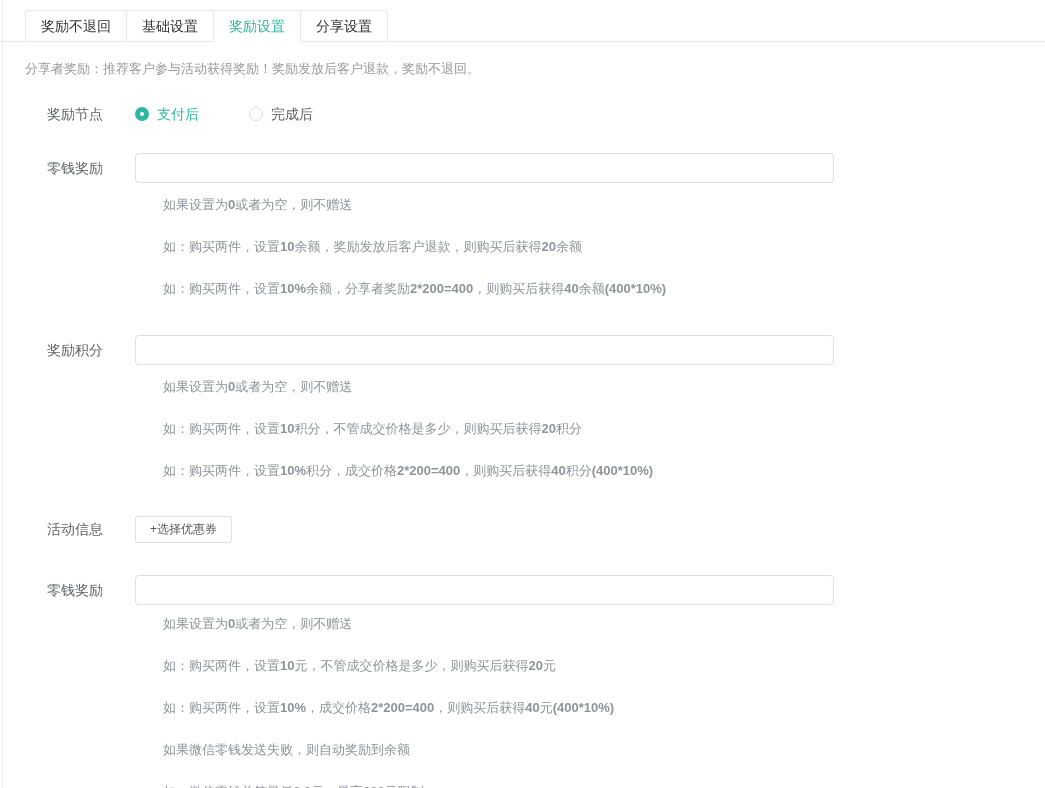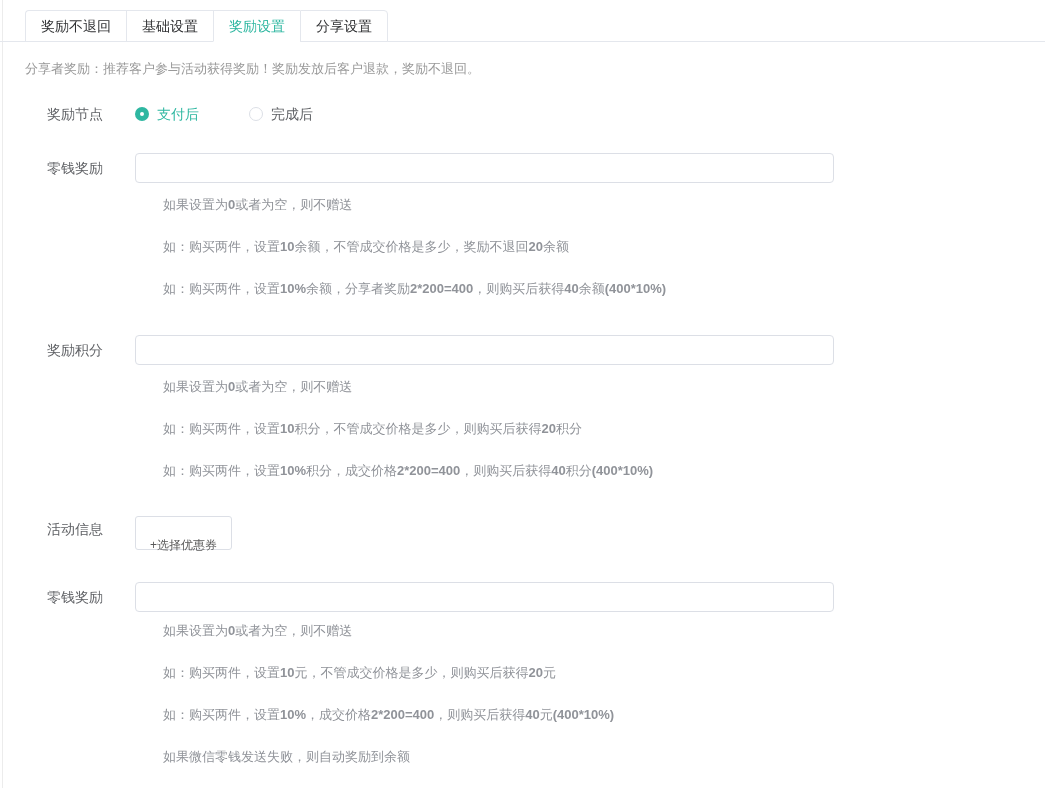--- a/index.html
+++ b/index.html
@@ -61,21 +61,21 @@
     padding:0 10px;font-size:14px;color:var(--text-dark);outline:none;
     font-family:"Liberation Sans","DejaVu Sans",sans-serif;
   }
   .row-balance{margin-top:30px;}
   .row-points{margin-top:39px;}
   .row-coupon{margin-top:38px;}
   .row-coupon .flabel{line-height:27px;}
   .row-change{margin-top:32px;}
 
   .coupon-btn{
-    box-sizing:border-box;height:27px;padding:16px 14px;
+    box-sizing:border-box;height:27px;padding:0 14px;
     border:1px solid var(--input-border);border-radius:3px;background:#fff;
     font-size:12px;color:#595959;cursor:pointer;line-height:25px;
     font-family:"Liberation Sans","DejaVu Sans",sans-serif;
   }
 
   .hints{margin-left:163px;}
   .hint{font-size:13px;line-height:14px;color:var(--text-hint);margin-top:28px;white-space:nowrap;}
   .hints .hint:first-child{margin-top:15px;}
   .hints.hints-change .hint:first-child{margin-top:12px;}
   .hint .b{font-weight:bold;}
@@ -109,21 +109,21 @@
     </div>
   </div>
 </div>
 
 <div class="row input-row row-balance">
   <div class="flabel">零钱奖励</div>
   <input class="text-input" type="text" value="" style="">
 </div>
 <div class="hints">
   <div class="hint"><span>如果设置为</span><span class="b">0</span><span>或者为空，则不赠送</span></div>
-  <div class="hint"><span>如：购买两件，设置</span><span class="b">10</span><span>余额，不管成交价格是多少，奖励不退回</span><span class="b">20</span><span>余额</span></div>
+  <div class="hint"><span>如：购买两件，设置</span><span class="b">10</span><span>余额，奖励发放后客户退款，则购买后获得</span><span class="b">20</span><span>余额</span></div>
   <div class="hint"><span>如：购买两件，设置</span><span class="b">10%</span><span>余额，分享者奖励</span><span class="b">2*200=400</span><span>，则购买后获得</span><span class="b">40</span><span>余额</span><span class="b">(400*10%)</span></div>
 </div>
 
 <div class="row input-row row-points">
   <div class="flabel">奖励积分</div>
   <input class="text-input" type="text" value="" style="">
 </div>
 <div class="hints">
   <div class="hint"><span>如果设置为</span><span class="b">0</span><span>或者为空，则不赠送</span></div>
   <div class="hint"><span>如：购买两件，设置</span><span class="b">10</span><span>积分，不管成交价格是多少，则购买后获得</span><span class="b">20</span><span>积分</span></div>

